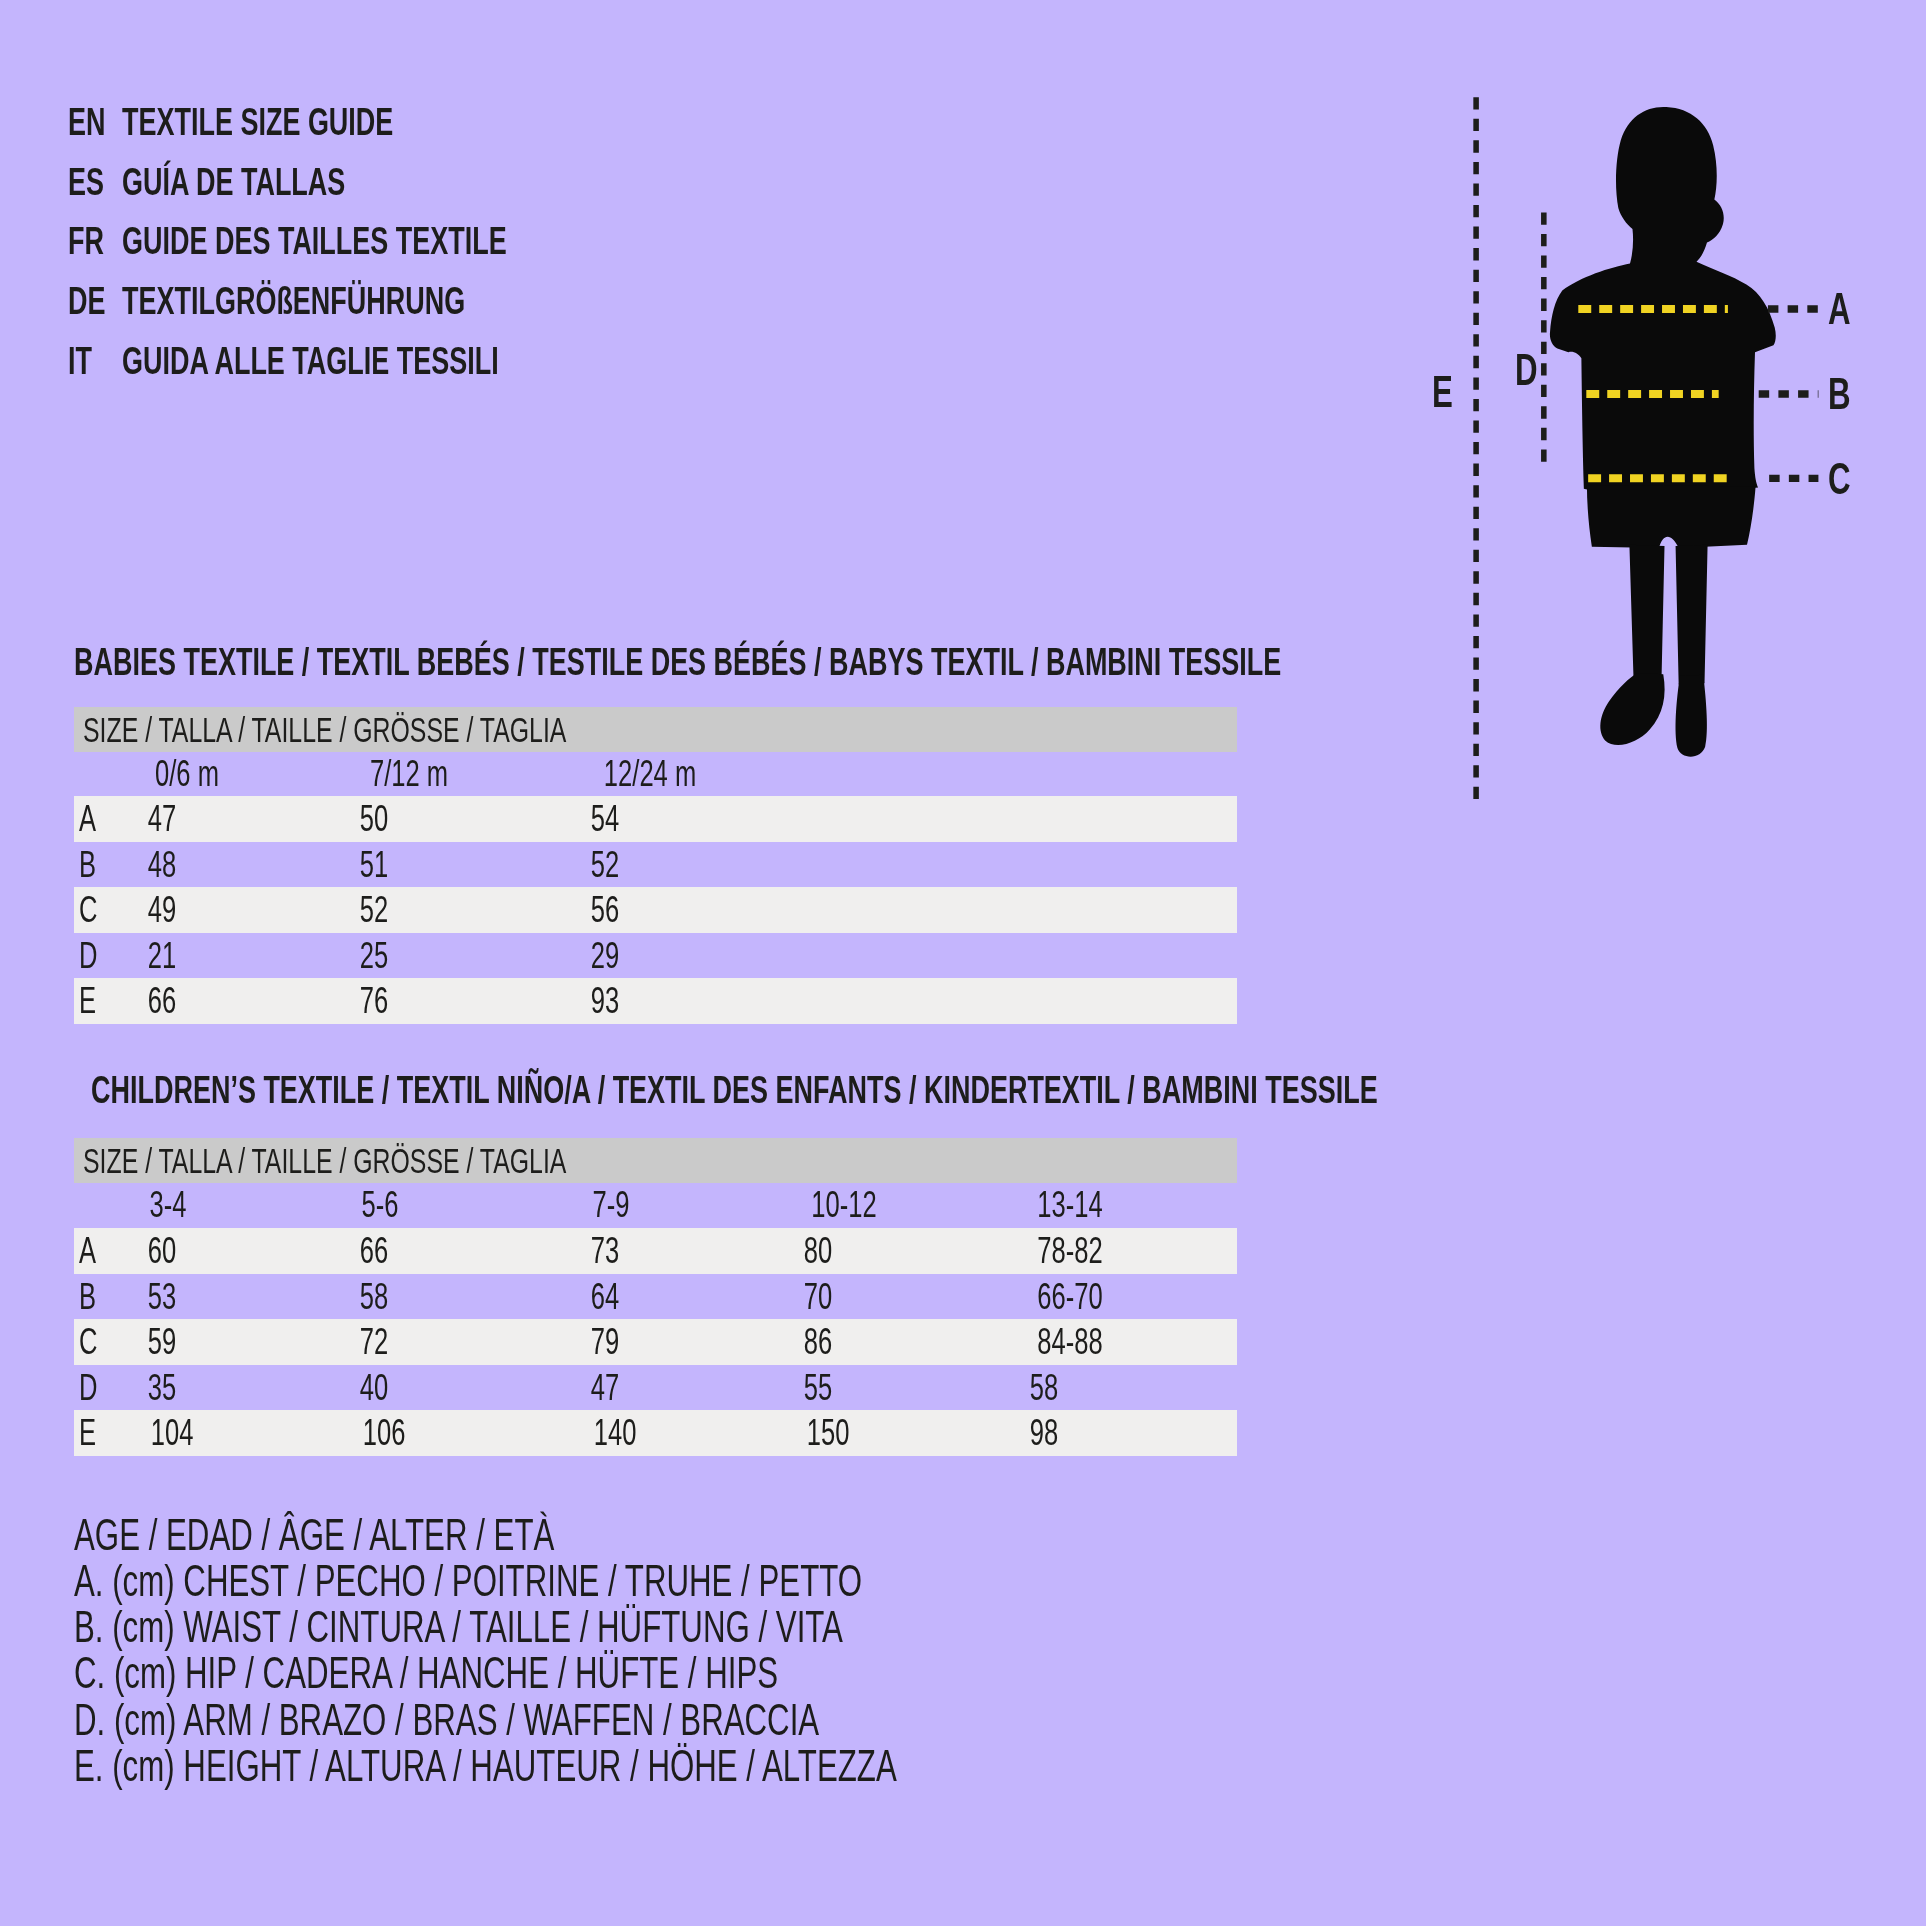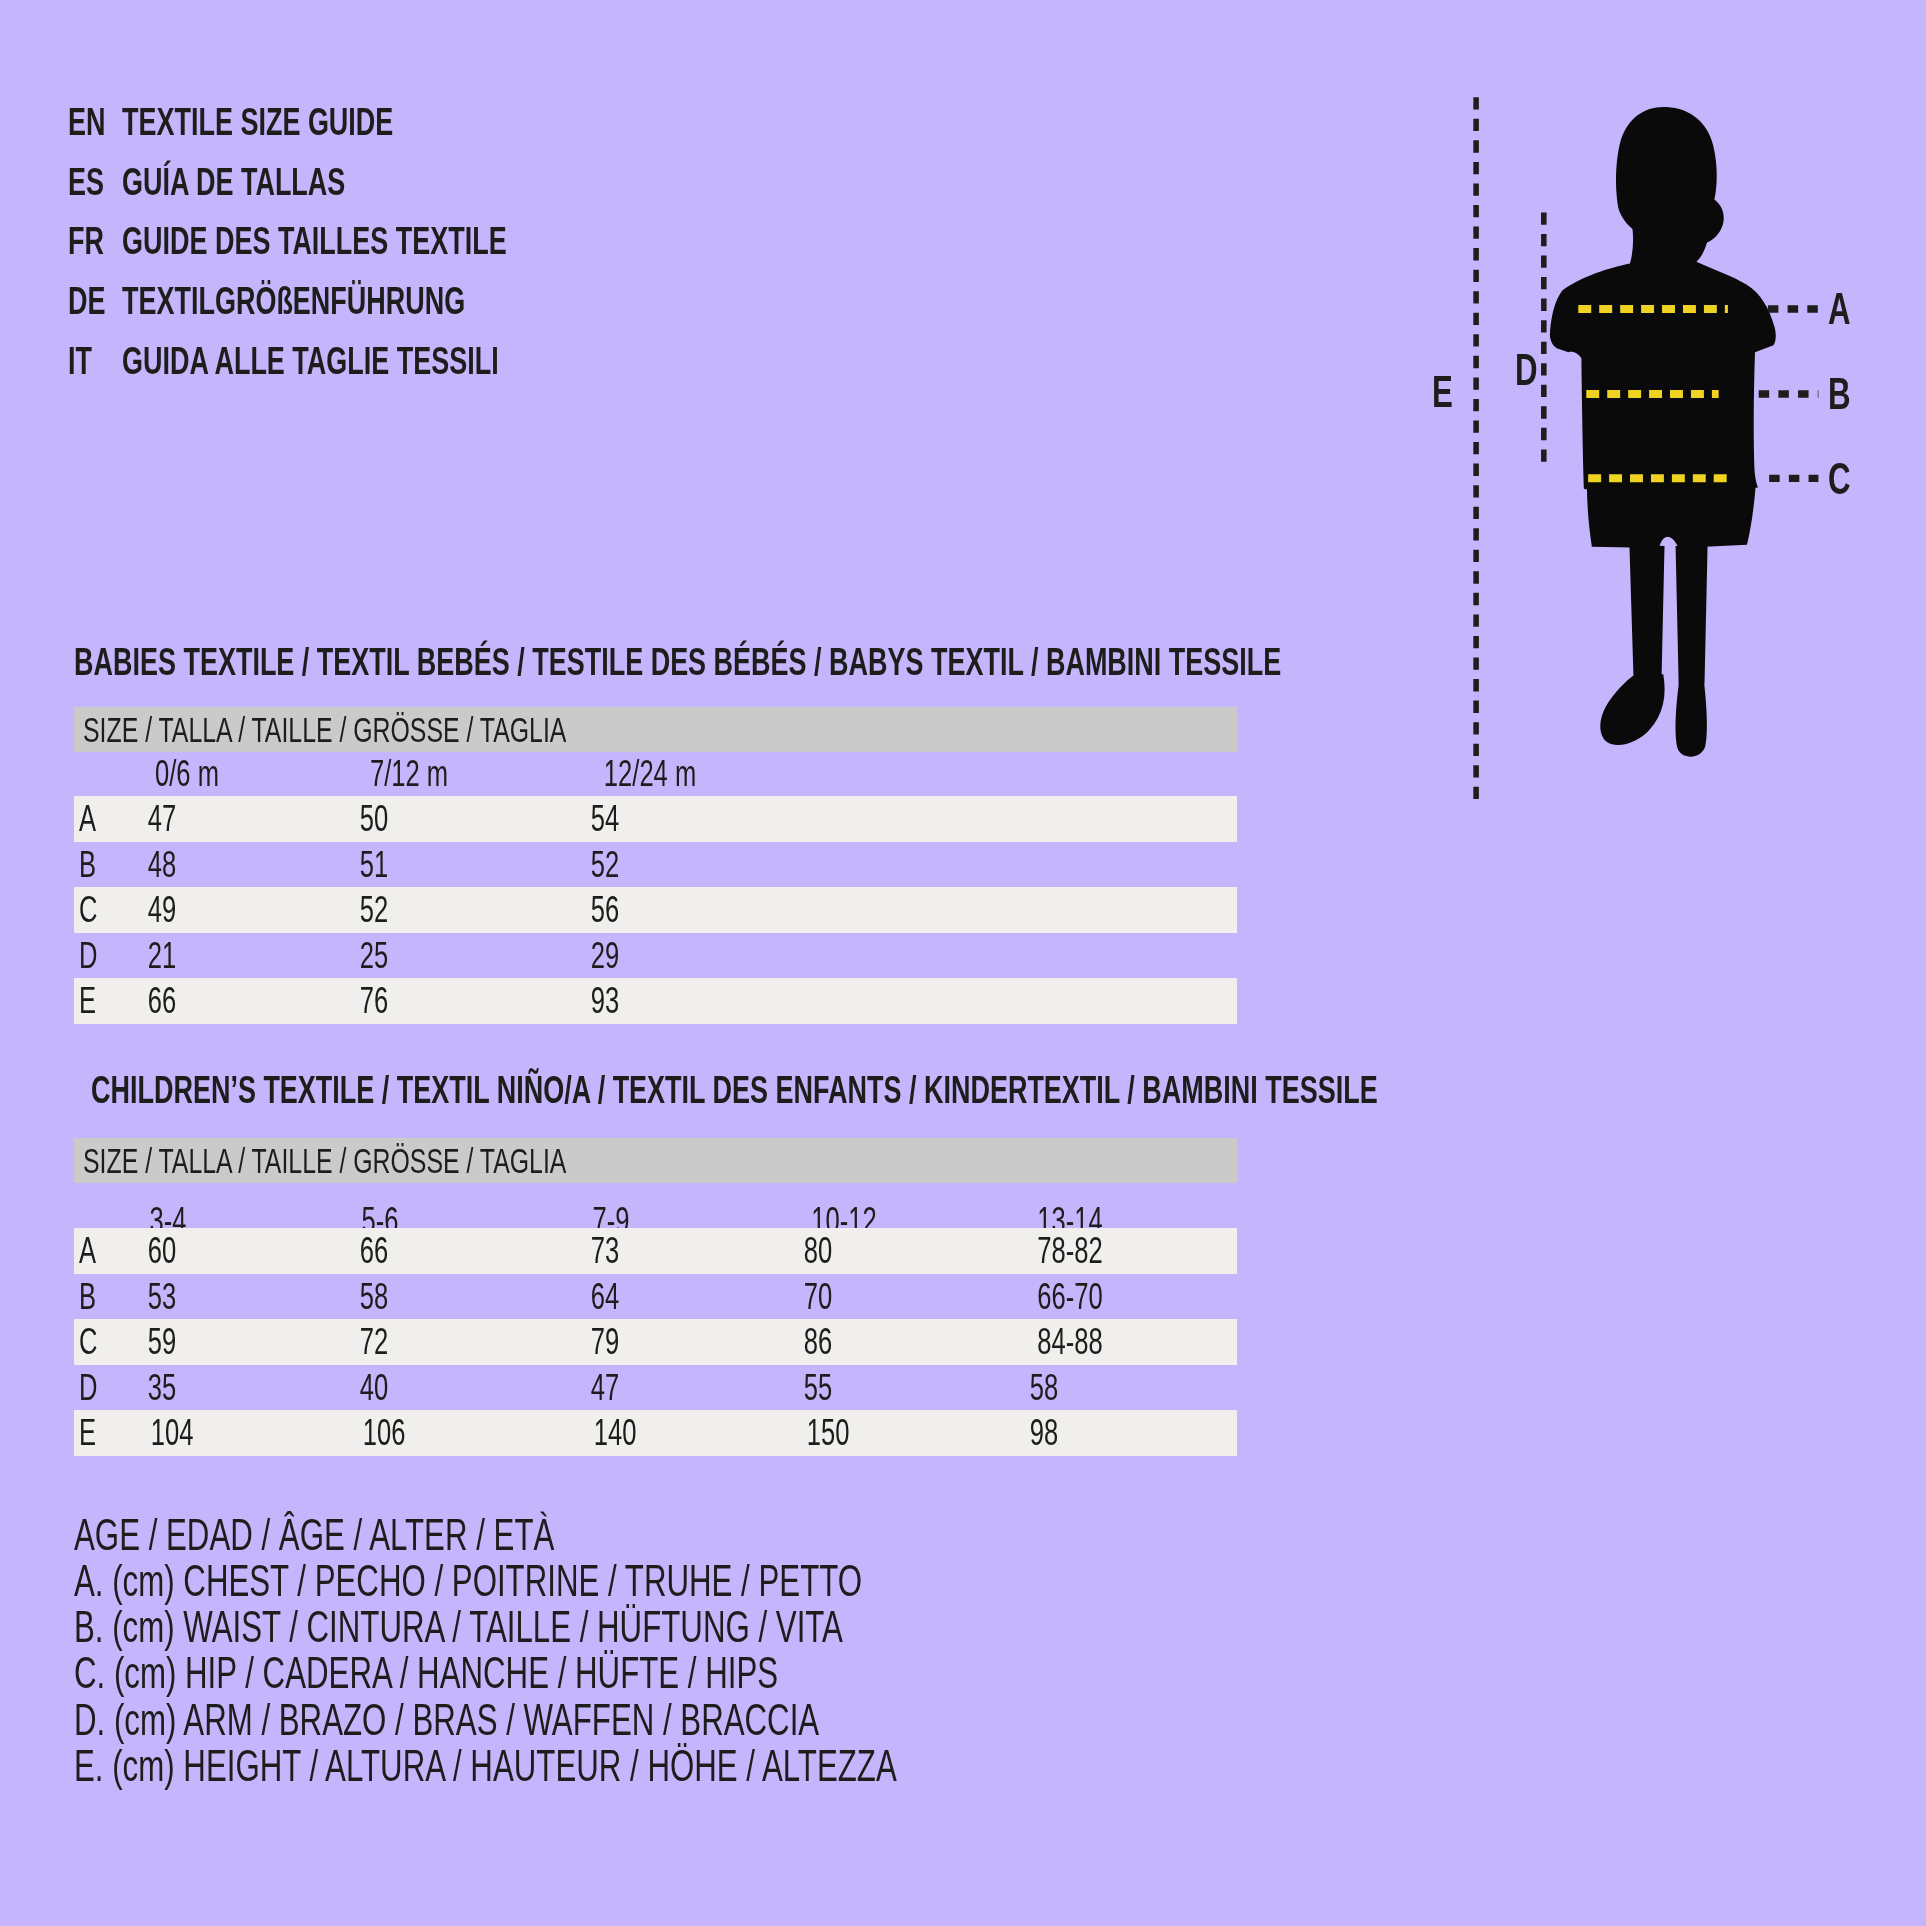--- a/index.html
+++ b/index.html
@@ -151,21 +151,21 @@
     <div class="cell letter"><span class="cx">E</span></div>
     <div class="cell c1"><span class="cxc">66</span></div>
     <div class="cell c2"><span class="cxc">76</span></div>
     <div class="cell c3"><span class="cxc">93</span></div>
   </div>
 
   <div class="sec-title" style="top:1068px;margin-left:17px;"><span class="cx">CHILDREN’S TEXTILE / TEXTIL NIÑO/A / TEXTIL DES ENFANTS / KINDERTEXTIL / BAMBINI TESSILE</span></div>
 
   <div class="size-bar" style="top:1138px;"><span class="cx">SIZE / TALLA / TAILLE / GRÖSSE / TAGLIA</span></div>
 
-  <div class="t-head" style="top:1183px;margin-top:16px;">
+  <div class="t-head" style="top:1183px;">
     <div class="cell c1"><span class="cxc">3-4</span></div>
     <div class="cell c2"><span class="cxc">5-6</span></div>
     <div class="cell c3"><span class="cxc">7-9</span></div>
     <div class="cell c4"><span class="cxc">10-12</span></div>
     <div class="cell c5"><span class="cxc">13-14</span></div>
   </div>
 
   <div class="t-row stripe" style="top:1228px;">
     <div class="cell letter"><span class="cx">A</span></div>
     <div class="cell c1"><span class="cxc">60</span></div>

